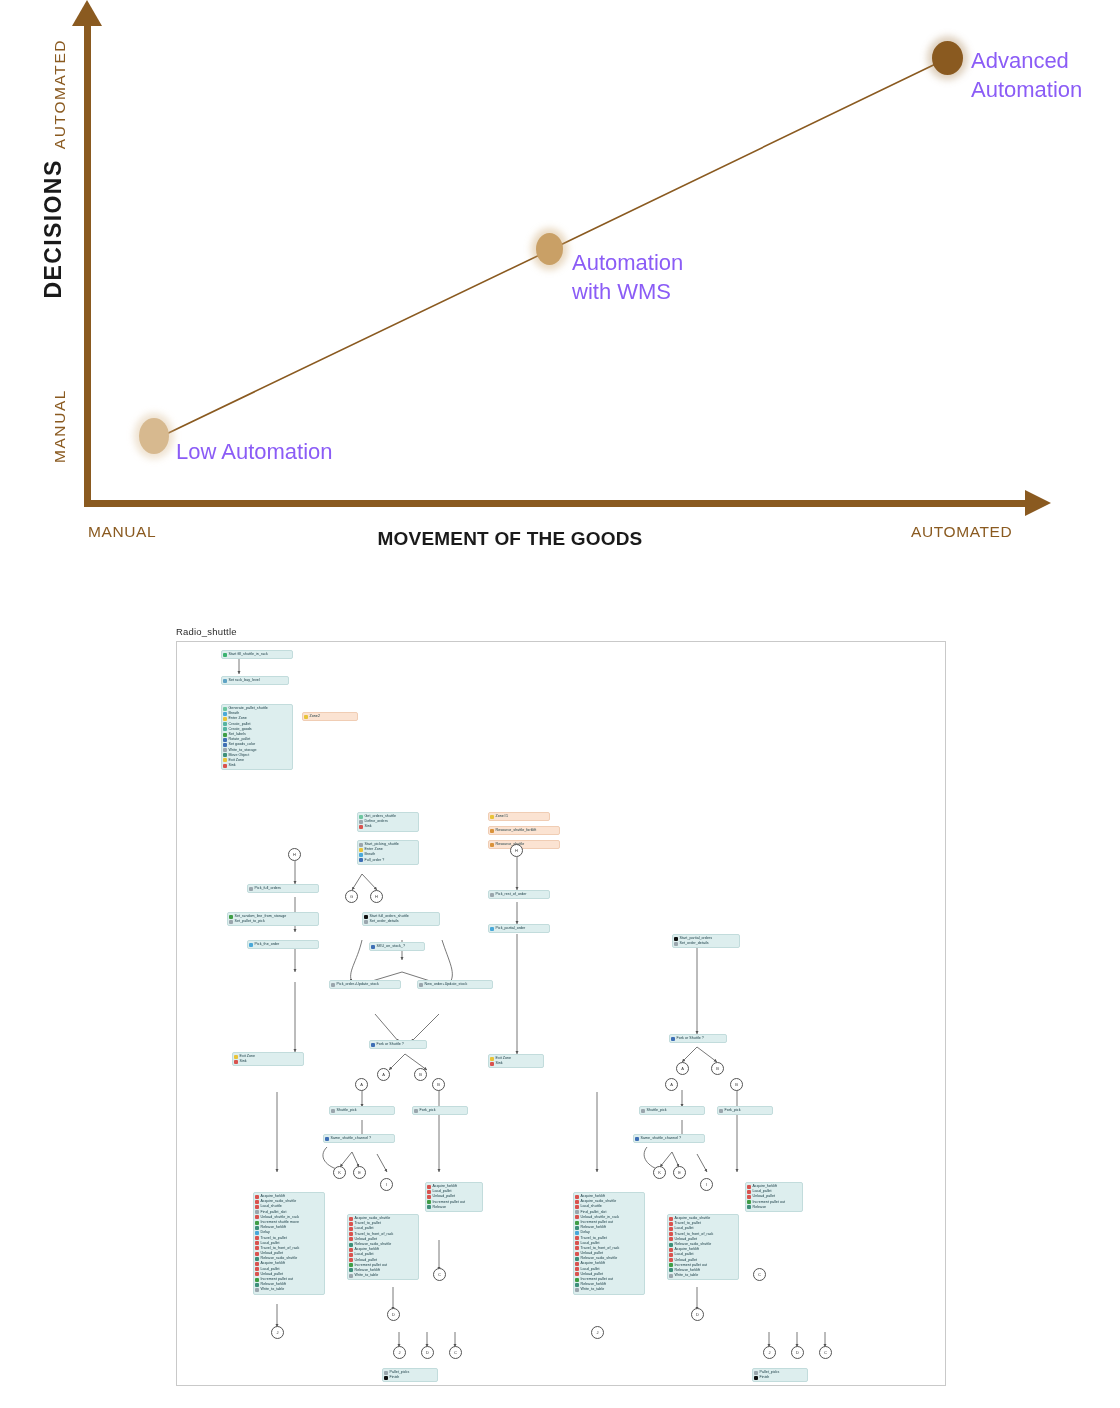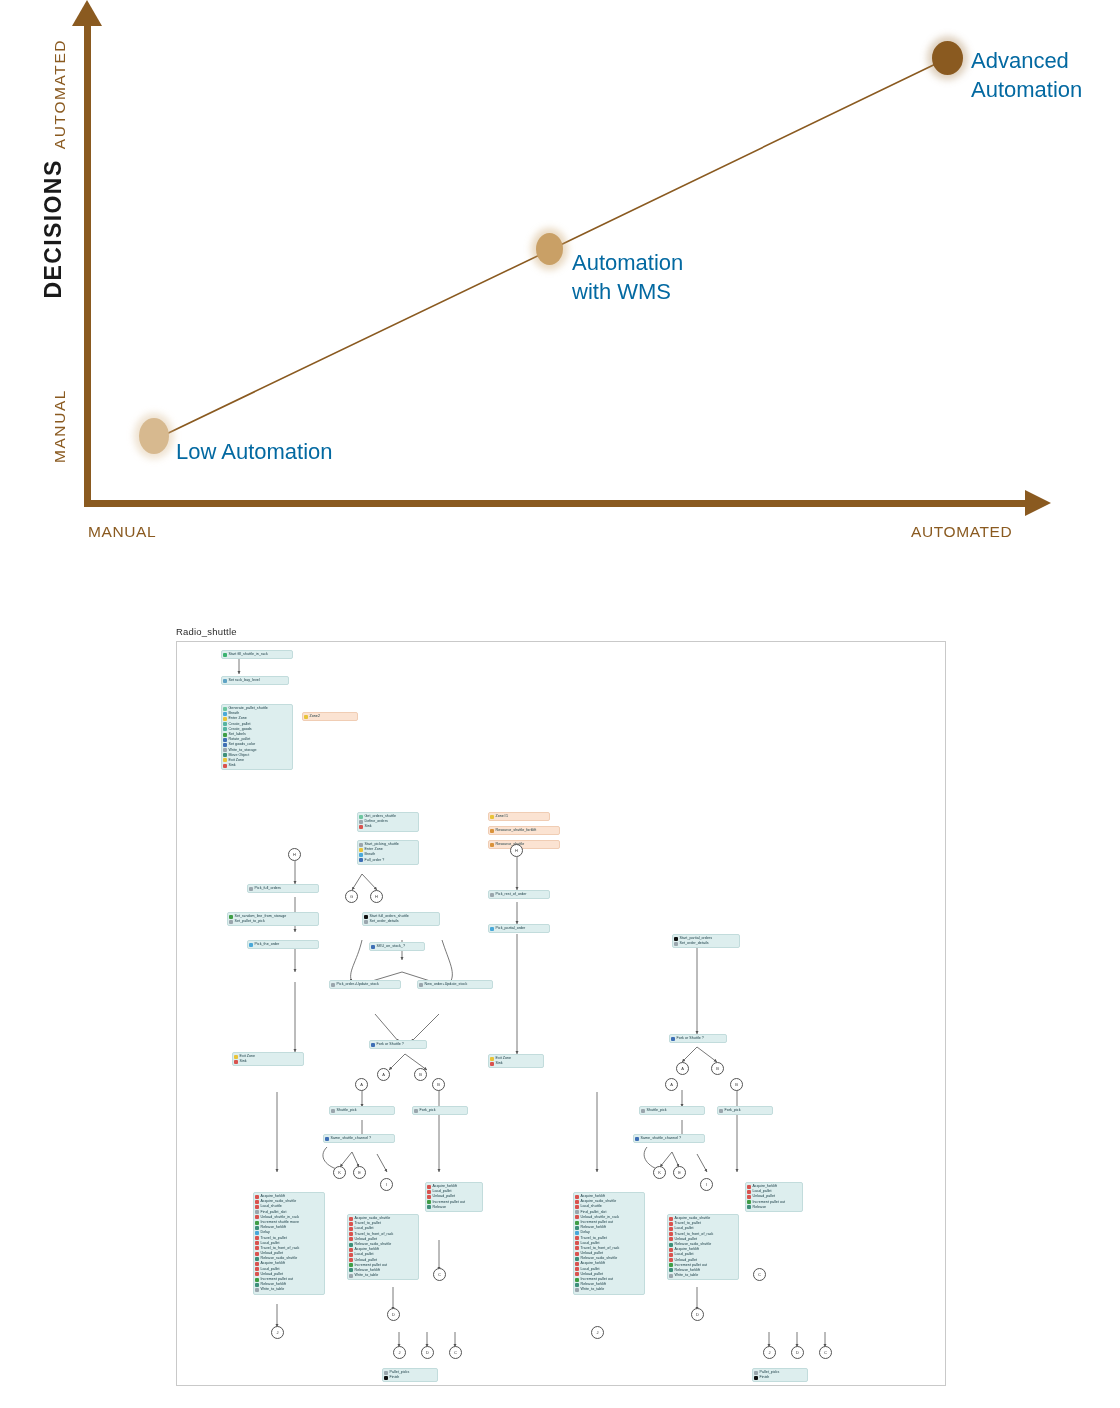--- a/index.html
+++ b/index.html
@@ -57,21 +57,21 @@
     position:absolute; top:523px; font-size:15.5px;
     color:#8a5a20; letter-spacing:0.6px;
   }
   #tick-x-manual { left:88px; }
   #tick-x-automated { left:911px; }
 
   #trend-line-svg { position:absolute; left:0; top:0; width:1120px; height:575px; }
 
   .node-dot { position:absolute; border-radius:50%; }
   .node-label {
-    position:absolute; font-size:22px; color:#0369a1; line-height:1.34;
+    position:absolute; font-size:22px; color:#8b5cf6; line-height:1.34;
     white-space:pre-line;
   }
 
   #dot-low { left:139px; top:418px; width:30px; height:36px;
              background:#d7b98f; box-shadow:0 0 7px 5px rgba(215,185,143,.40); }
   #dot-wms { left:536px; top:233px; width:27px; height:32px;
              background:#c9a066; box-shadow:0 0 7px 5px rgba(201,160,102,.40); }
   #dot-adv { left:932px; top:41px; width:31px; height:34px;
              background:#8a5a20; box-shadow:0 0 7px 5px rgba(160,120,70,.35); }
 
@@ -120,20 +120,21 @@
 <body>
 
 <div id="matrix-chart">
 
   <div class="axis-line" id="y-axis-line"></div>
   <div class="axis-line" id="x-axis-line"></div>
   <div class="arrow-up"></div>
   <div class="arrow-right"></div>
 
   <div class="axis-title-y">DECISIONS</div>
+  <div class="axis-title-x">MOVEMENT OF THE GOODS</div>
 
   <div class="tick-y" id="tick-y-automated">AUTOMATED</div>
   <div class="tick-y" id="tick-y-manual">MANUAL</div>
   <div class="tick-x" id="tick-x-manual">MANUAL</div>
   <div class="tick-x" id="tick-x-automated">AUTOMATED</div>
 
   <svg id="trend-line-svg">
     <polyline points="158,438 550,250 948,58" fill="none" stroke="#8a5a20" stroke-width="1.6"></polyline>
   </svg>
 

